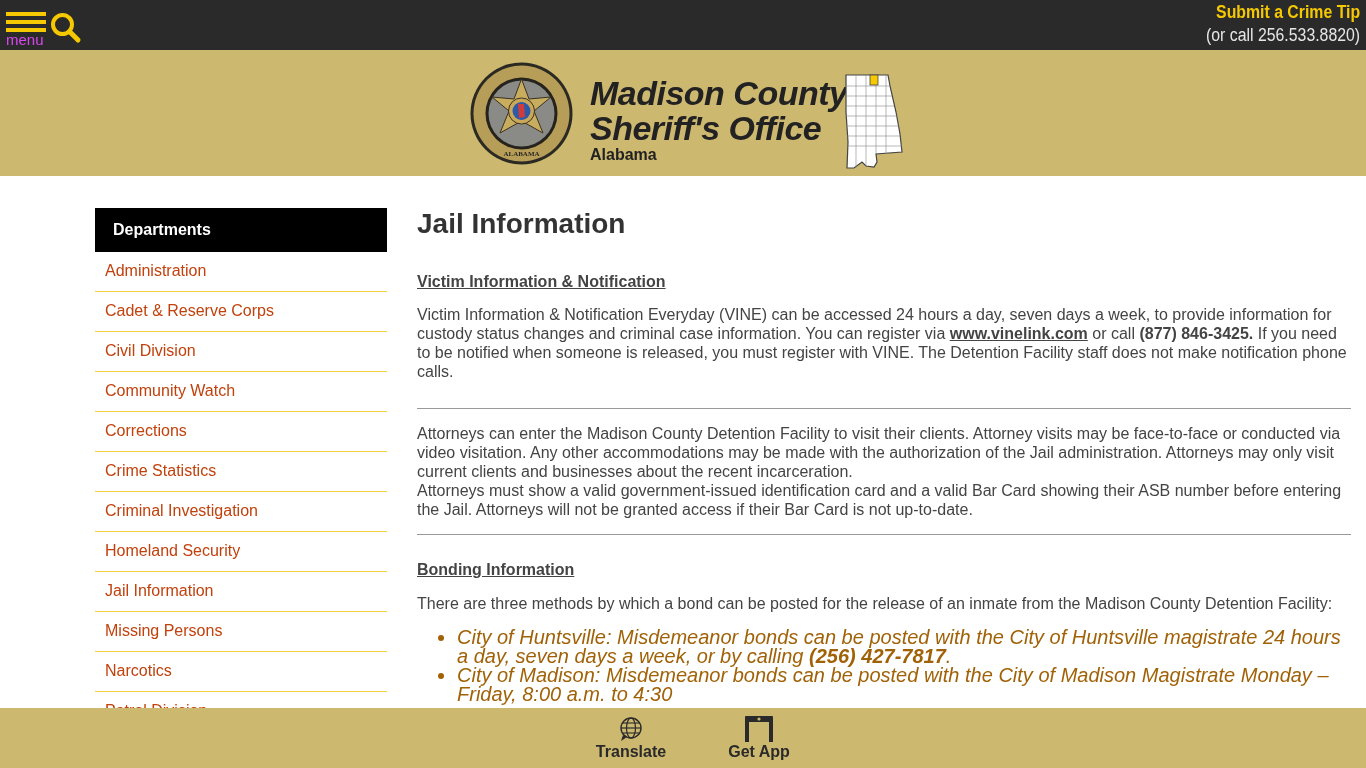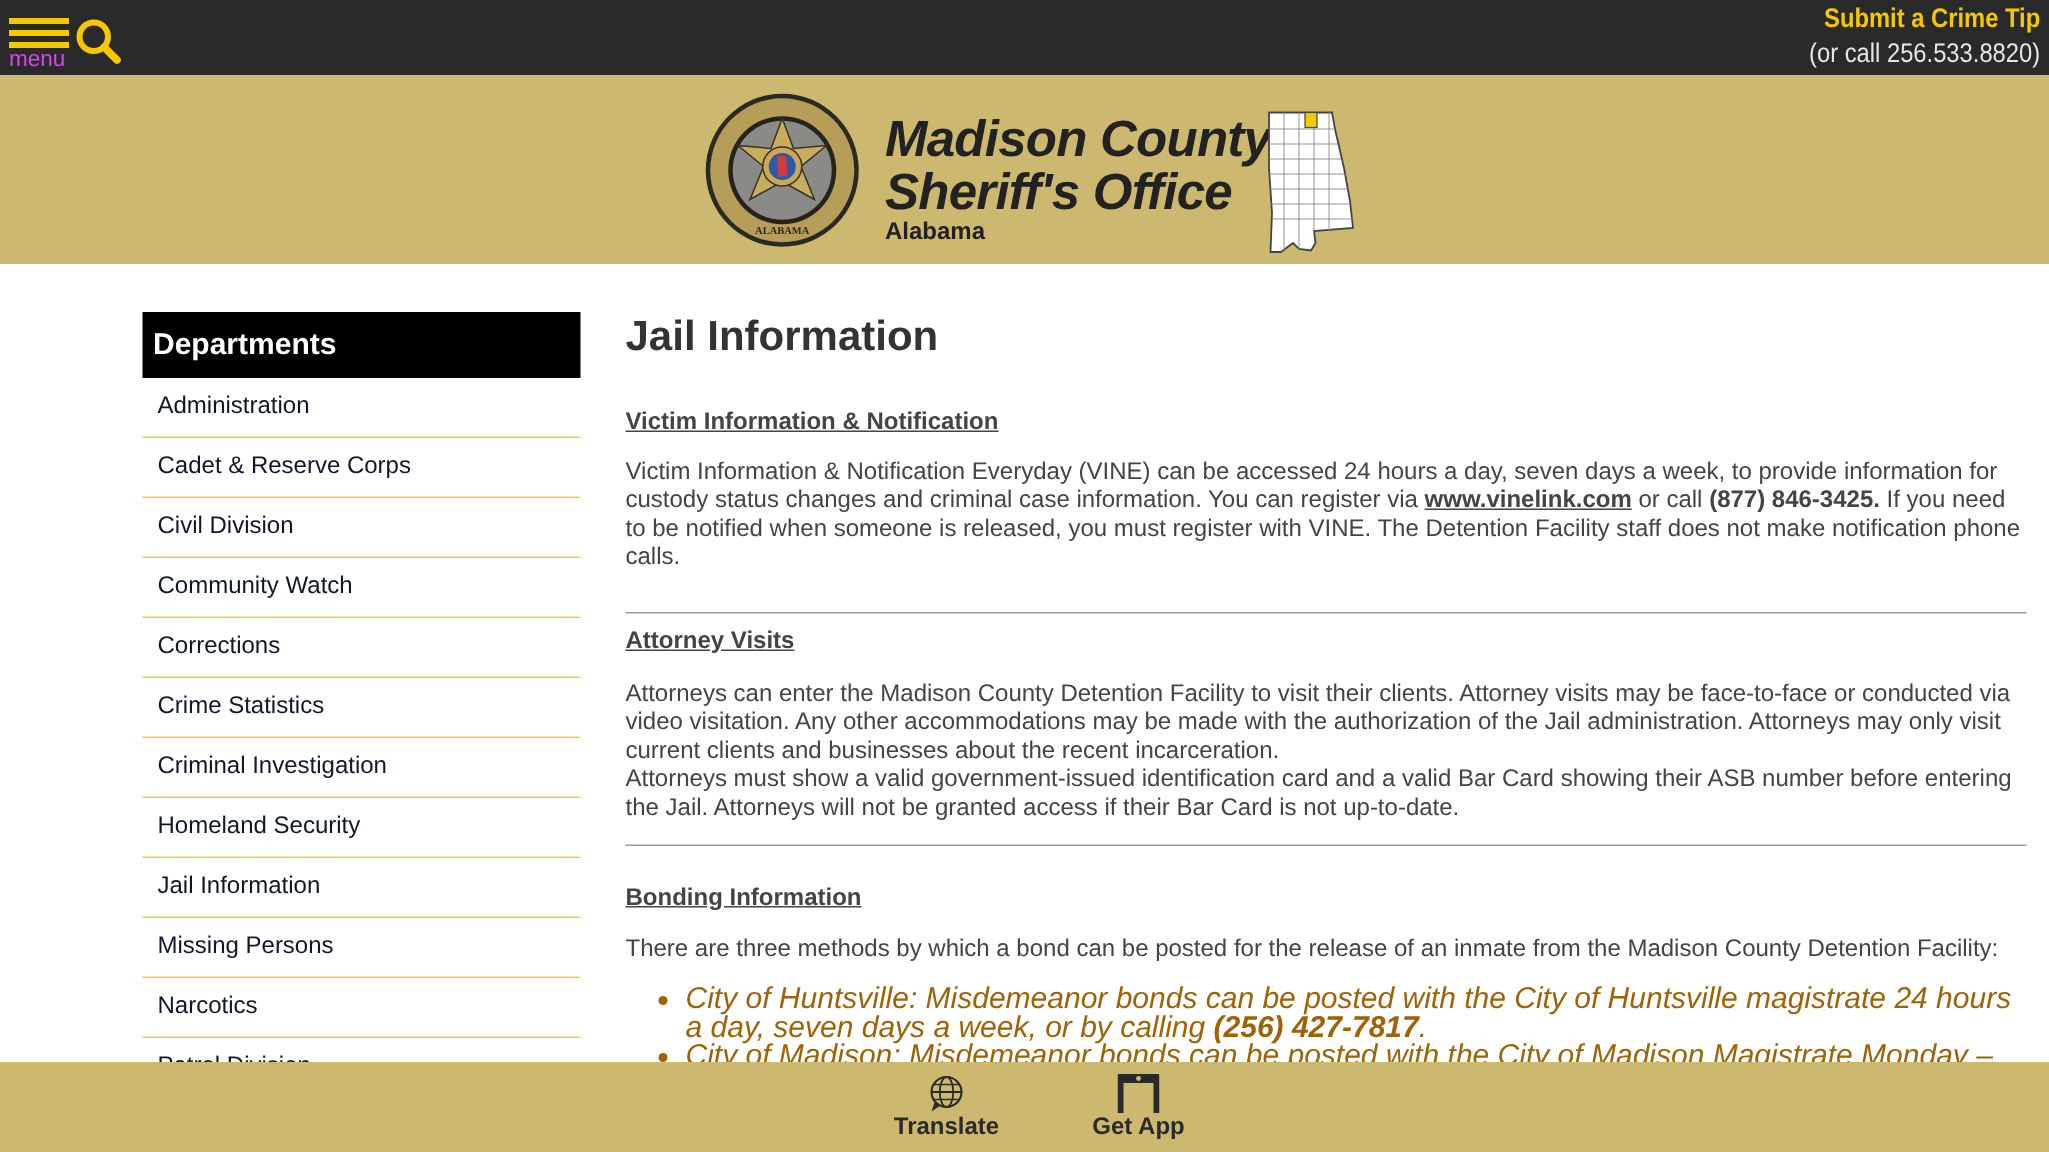--- a/index.html
+++ b/index.html
@@ -17,22 +17,22 @@
   .tip .t2 { display: block; font-size: 18px; color: #e6e6e6; line-height: 24px; margin-top: 1px; transform: scaleX(0.88); transform-origin: right; }
 
   .banner { position: absolute; top: 50px; left: 0; width: 1366px; height: 126px; background: #cdb870; }
   .seal { position: absolute; left: 469px; top: 61px; width: 105px; height: 105px; }
   .brand { position: absolute; left: 590px; top: 76px; width: 260px; text-align: left; }
   .brand .l1, .brand .l2 { display: block; font-size: 34px; font-weight: bold; font-style: italic; color: #222; line-height: 35px; letter-spacing: -0.5px; }
   .brand .l3 { display: block; font-size: 16px; font-weight: bold; color: #222; line-height: 18px; margin-top: 0px; }
   .map { position: absolute; left: 840px; top: 72px; width: 66px; height: 98px; }
 
   .sidebar { position: absolute; left: 95px; top: 208px; width: 292px; }
-  .sidebar .head { background: #000; color: #fff; font-size: 20px; font-weight: bold; height: 44px; line-height: 44px; padding-left: 7px; }
-  .sidebar .item { height: 40px; line-height: 38px; border-bottom: 1.5px solid #f2cf3a; padding-left: 10px; font-size: 16px; color: #0f172a; cursor: pointer; }
+  .sidebar .head { background: #000; color: #fff; font-size: 16px; font-weight: bold; height: 44px; line-height: 44px; padding-left: 18px; }
+  .sidebar .item { height: 40px; line-height: 38px; border-bottom: 1.5px solid #f2cf3a; padding-left: 10px; font-size: 16px; color: #c2410c; cursor: pointer; }
 
   .content { position: absolute; left: 417px; top: 205px; width: 934px; }
   .content h1 { font-size: 28px; font-weight: bold; color: #333; line-height: 38px; }
   .sec-title { text-align: left; font-size: 16px; font-weight: bold; text-decoration: underline; color: #444; line-height: 20px; }
   .para { font-size: 16px; line-height: 19px; color: #444; }
   .para b { color: #444; }
   .para a { color: #444; font-weight: bold; text-decoration: underline; }
   hr.sep { border: none; border-top: 1.5px solid #999; }
   ul.bonds { margin-left: 40px; list-style: disc; }
   ul.bonds li { font-size: 20px; line-height: 19px; font-style: italic; color: #a16207; }
@@ -116,21 +116,20 @@
 </nav>
 
 <main class="content">
   <h1>Jail Information</h1>
 
   <div class="sec-title" style="margin-top:29px;">Victim Information &amp; Notification</div>
   <p class="para" style="margin-top:13px;"><span>Victim Information &amp; Notification Everyday (VINE) can be accessed 24 hours a day, seven days a week, to provide information for custody status changes and criminal case information.  You can register via </span><a>www.vinelink.com</a><span> or call </span><b>(877) 846-3425.</b><span>  If you need to be notified when someone is released, you must register with VINE. The Detention Facility staff does not make notification phone calls.</span></p>
 
   <hr class="sep" style="margin-top:27px;">
 
-  <div class="sec-title" style="margin-top:9px;">Attorney Visits</div>
   <p class="para" style="margin-top:15px;">Attorneys can enter the Madison County Detention Facility to visit their clients. Attorney visits may be face-to-face or conducted via video visitation. Any other accommodations may be made with the authorization of the Jail administration. Attorneys may only visit current clients and businesses about the recent incarceration.</p>
   <p class="para" style="">Attorneys must show a valid government-issued identification card and a valid Bar Card showing their ASB number before entering the Jail. Attorneys will not be granted access if their Bar Card is not up-to-date.</p>
 
   <hr class="sep" style="margin-top:15px;">
 
   <div class="sec-title" style="margin-top:25px;">Bonding Information</div>
   <p class="para" style="margin-top:14px;">There are three methods by which a bond can be posted for the release of an inmate from the Madison County Detention Facility:</p>
   <ul class="bonds" style="margin-top:15px;">
     <li><span>City of Huntsville: Misdemeanor bonds can be posted with the City of Huntsville magistrate 24 hours a day, seven days a week, or by calling </span><b>(256) 427-7817</b><span>.</span></li>
     <li><span>City of Madison: Misdemeanor bonds can be posted with the City of Madison Magistrate Monday – Friday, 8:00 a.m. to 4:30</span></li>

